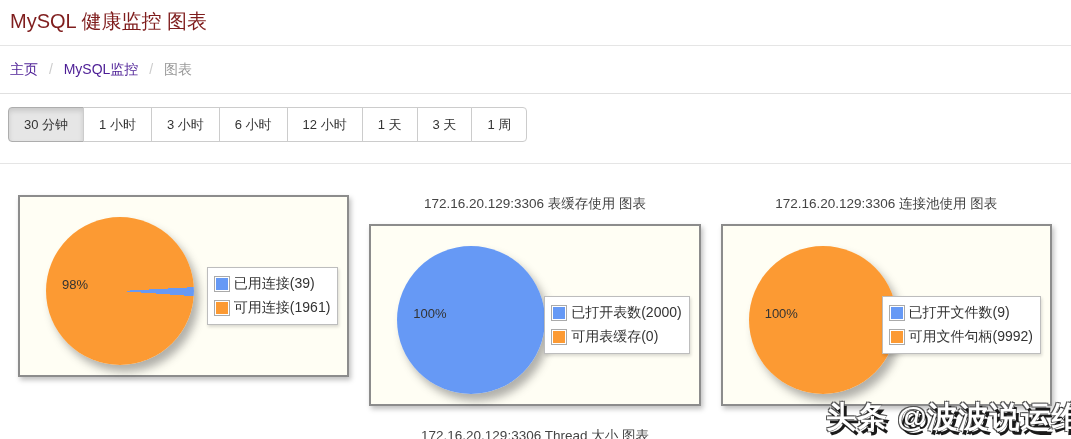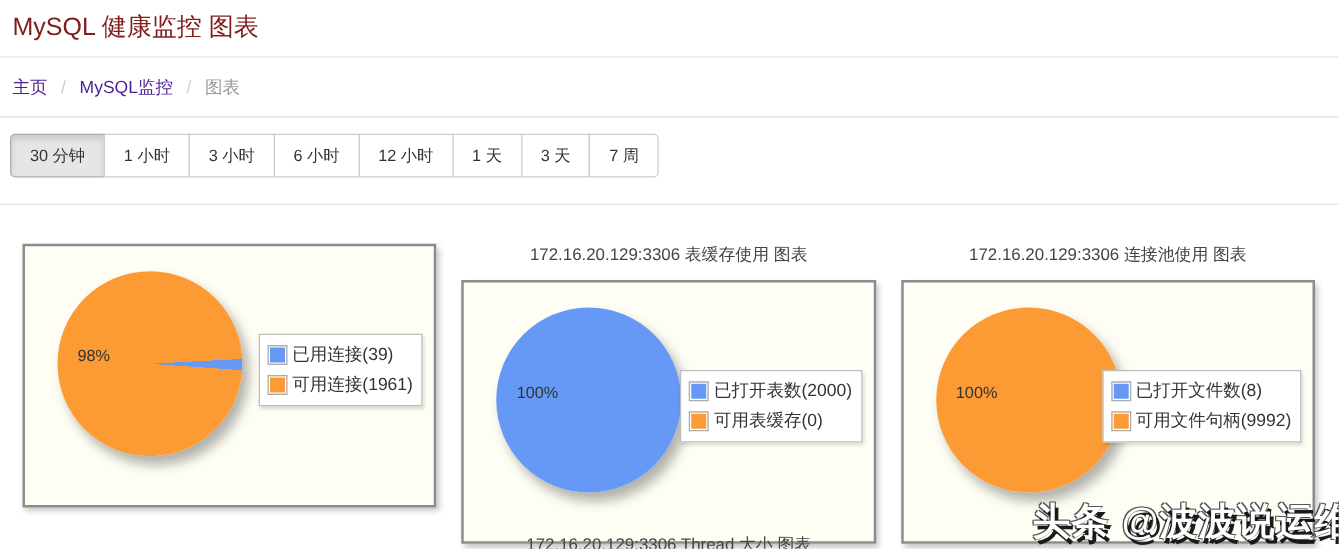--- a/index.html
+++ b/index.html
@@ -74,21 +74,21 @@
   .chart-col { flex: 1; min-width: 0; }
   .chart-title {
     text-align: center;
     font-size: 13.5px;
     color: #444;
     margin-bottom: 11px;
     white-space: nowrap;
   }
   .chart-panel {
     position: relative;
-    height: 211px;
+    height: 182px;
     background: #fffef4;
     border: 2px solid #8c8c8c;
     box-shadow: 2px 3px 5px rgba(0,0,0,0.25);
   }
   .pie {
     position: absolute;
     left: 26px;
     top: 20px;
     width: 148px;
     height: 148px;
@@ -177,21 +177,21 @@
 
 <div class="btn-row">
   <div class="btn-group">
       <button class="tbtn active">30 分钟</button>
       <button class="tbtn">1 小时</button>
       <button class="tbtn">3 小时</button>
       <button class="tbtn">6 小时</button>
       <button class="tbtn">12 小时</button>
       <button class="tbtn">1 天</button>
       <button class="tbtn">3 天</button>
-      <button class="tbtn">7 周</button>
+      <button class="tbtn">1 周</button>
     </div>
 </div>
 
 <hr class="divider">
 
 <div class="charts-row">
   <div class="chart-col">
     <div class="chart-panel">
       <div class="pie" style="background: conic-gradient(from 87deg, rgb(102, 153, 245) 0deg, rgb(102, 153, 245) 7.02deg, rgb(252, 154, 51) 7.02deg, rgb(252, 154, 51) 360deg);"></div>
       <div class="pie-label">98%</div>
@@ -227,21 +227,21 @@
   </div>
 
   <div class="chart-col">
     <div class="chart-title">172.16.20.129:3306 连接池使用 图表</div>
     <div class="chart-panel">
       <div class="pie" style="background: conic-gradient(rgb(102, 153, 245) 0deg, rgb(102, 153, 245) 0.29deg, rgb(252, 154, 51) 0.29deg, rgb(252, 154, 51) 360deg);"></div>
       <div class="pie-label">100%</div>
       <div class="legend">
           <div class="leg-row">
             <span class="leg-swatch" style="background: rgb(102, 153, 245);"></span>
-            <span>已打开文件数(8)</span>
+            <span>已打开文件数(9)</span>
           </div>
           <div class="leg-row">
             <span class="leg-swatch" style="background: rgb(252, 154, 51);"></span>
             <span>可用文件句柄(9992)</span>
           </div>
         </div>
     </div>
   </div>
 </div>
 

